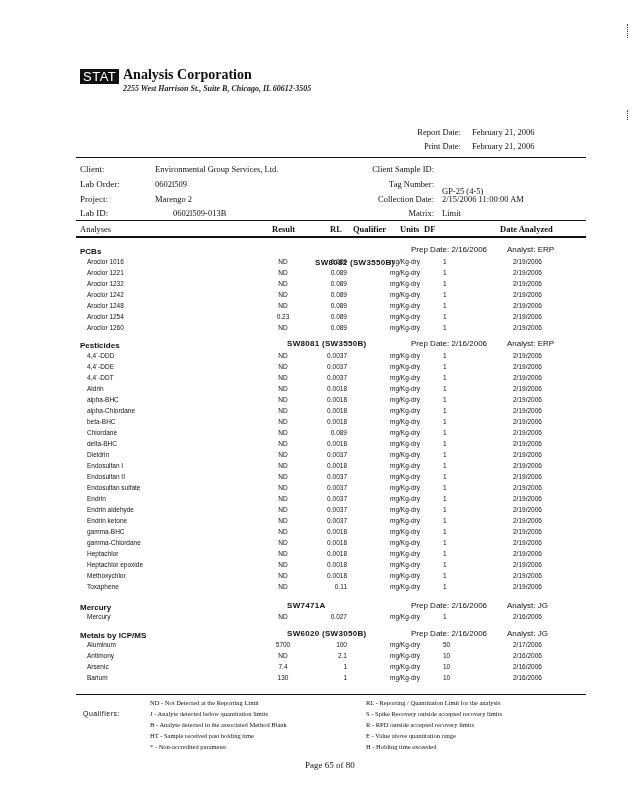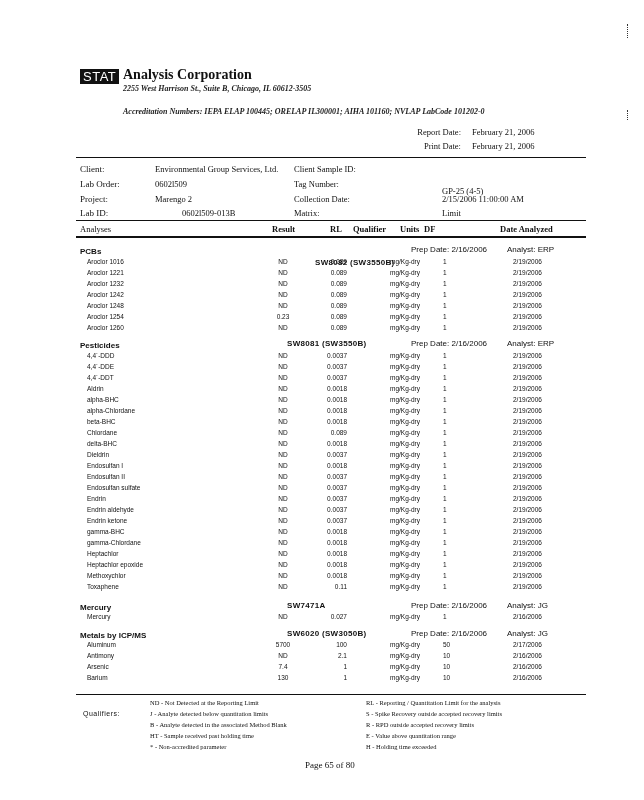--- a/index.html
+++ b/index.html
@@ -6,21 +6,21 @@
   body { width:644px; height:800px; position:relative; overflow:hidden; color:#111; font-family:"Liberation Sans", sans-serif; }
   .page { position:absolute; left:0; top:0; width:644px; height:608px; }
   .logo { position:absolute; left:80px; top:69px; background:#111; color:#fff; font-family:"Liberation Sans", sans-serif; font-size:13px; padding:0 3px; height:15px; line-height:15px; letter-spacing:0.5px; }
   .company { position:absolute; left:123px; top:67px; font-family:"Liberation Serif", serif; font-weight:bold; font-size:14px; }
   .addr { position:absolute; left:123px; font-family:"Liberation Serif", serif; font-style:italic; font-weight:bold; font-size:8px; white-space:nowrap; color:#222; }
   .rd-label { position:absolute; right:183px; font-family:"Liberation Serif", serif; font-size:8.5px; font-weight:normal; text-align:right; }
   .rd-val { position:absolute; left:472px; font-family:"Liberation Serif", serif; font-size:8.5px; }
   .hr { position:absolute; background:#111; }
   .info-label { position:absolute; font-family:"Liberation Serif", serif; font-size:9px; }
   .info-val { position:absolute; font-family:"Liberation Serif", serif; font-size:8.5px; }
-  .info-rlabel { position:absolute; font-family:"Liberation Serif", serif; font-size:8.5px; text-align:left; width:140px; }
+  .info-rlabel { position:absolute; font-family:"Liberation Serif", serif; font-size:8.5px; text-align:right; width:140px; }
   .colh { position:absolute; top:224px; font-family:"Liberation Serif", serif; font-size:8.5px; font-weight:bold; }
   .sec-title { position:absolute; left:80px; font-size:8px; font-weight:bold; }
   .sec-method { position:absolute; left:287px; font-size:8px; font-weight:bold; letter-spacing:0.3px; }
   .sec-prep { position:absolute; left:411px; font-size:8px; }
   .sec-analyst { position:absolute; left:507px; font-size:8px; }
   .row { position:absolute; left:0; width:644px; height:11px; font-size:6.5px; }
   .row span { position:absolute; top:0; white-space:nowrap; }
   .c-name { left:87px; }
   .c-res { left:268px; width:30px; text-align:center; }
   .c-rl { left:310px; width:37px; text-align:right; }
@@ -36,37 +36,36 @@
 <body>
 
 <div class="page">
 
   <div class="dots" style="left:627px; top:24px; height:14px;"></div>
   <div class="dots" style="left:627px; top:110px; height:10px;"></div>
 
   <div class="logo">STAT</div>
   <div class="company">Analysis Corporation</div>
   <div class="addr" style="top:84px;">2255 West Harrison St., Suite B, Chicago, IL 60612-3505</div>
-  <div class="addr" style="top:107px;">Accreditation Numbers: IEPA ELAP 100445; ORELAP IL300001; AIHA 101160; NVLAP LabCode 101202-0</div>
 
   <div class="rd-label" style="top:127px;">Report Date:</div>
   <div class="rd-val" style="top:127px;">February 21, 2006</div>
   <div class="rd-label" style="top:141px;">Print Date:</div>
   <div class="rd-val" style="top:141px;">February 21, 2006</div>
 
   <div class="hr" style="left:76px; top:157px; width:510px; height:1px;"></div>
 
   <div class="info-label" style="left:80px; top:164px;">Client:</div>
   <div class="info-val" style="left:155px; top:164px;">Environmental Group Services, Ltd.</div>
   <div class="info-label" style="left:80px; top:179px;">Lab Order:</div>
   <div class="info-val" style="left:155px; top:179px;">0602l509</div>
   <div class="info-label" style="left:80px; top:194px;">Project:</div>
   <div class="info-val" style="left:155px; top:194px;">Marengo 2</div>
   <div class="info-label" style="left:80px; top:208px;">Lab ID:</div>
-  <div class="info-val" style="left:154px; top:208px;padding-left:28px;">0602l509-013B</div>
+  <div class="info-val" style="left:145px; top:208px;padding-left:28px;">0602l509-013B</div>
 
   <div class="info-rlabel" style="left:294px; top:164px;">Client Sample ID:</div>
   <div class="info-val" style="left:442px; top:164px;margin-top:22px;">GP-25 (4-5)</div>
   <div class="info-rlabel" style="left:294px; top:179px;">Tag Number:</div>
   <div class="info-val" style="left:442px; top:179px;"></div>
   <div class="info-rlabel" style="left:294px; top:194px;">Collection Date:</div>
   <div class="info-val" style="left:442px; top:194px;">2/15/2006 11:00:00 AM</div>
   <div class="info-rlabel" style="left:294px; top:208px;">Matrix:</div>
   <div class="info-val" style="left:442px; top:208px;">Limit</div>
 

